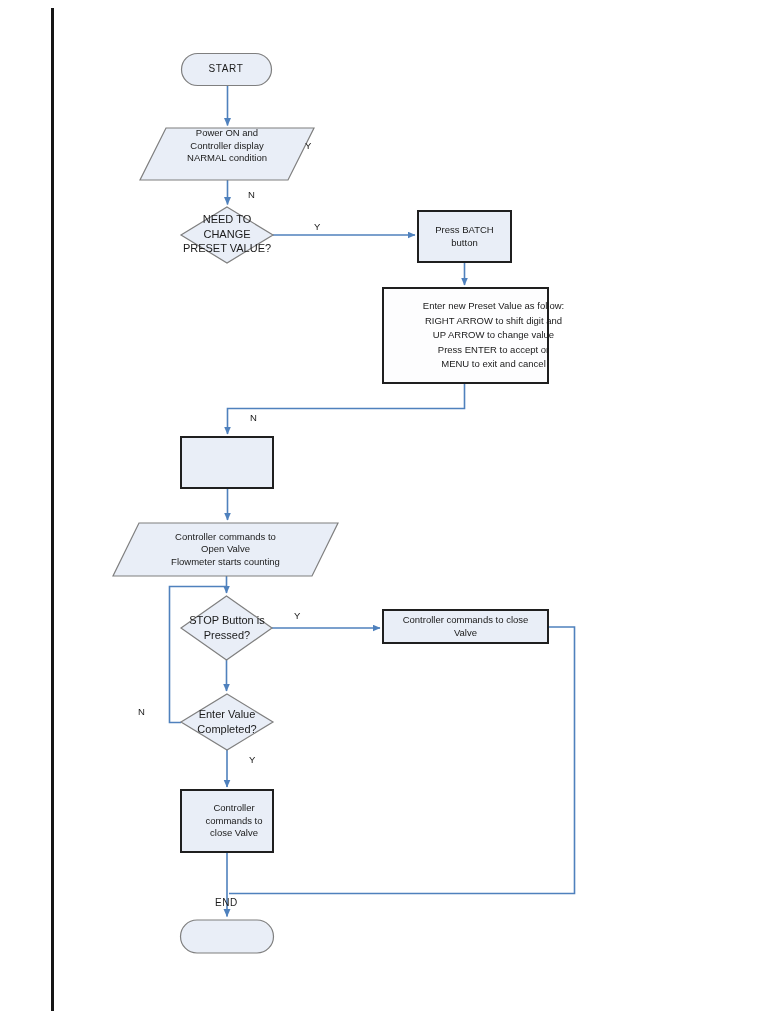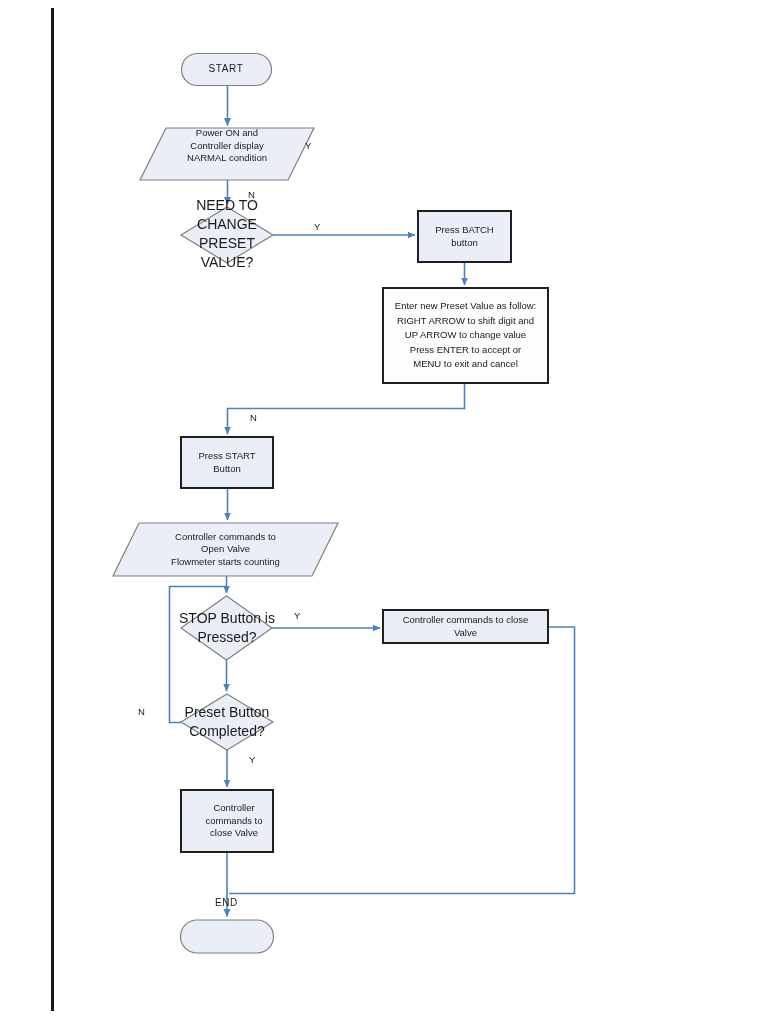--- a/index.html
+++ b/index.html
@@ -11,22 +11,22 @@
     position:absolute; left:30px; top:8px; width:3px; height:1003px;
     background:#161616;
   }
   svg.diagram { position:absolute; left:0; top:0; }
   .node-text {
     position:absolute; display:flex; align-items:center; justify-content:center;
     text-align:center; white-space:pre-line; font-size:9.5px; line-height:1.32;
     color:#1a1a1a; pointer-events:none;
   }
   .terminal { letter-spacing:0.6px; font-size:10px; }
-  .small { font-size:14px; line-height:1.35; }
-  .note-text { line-height:1.52; }
+  .small { font-size:11px; line-height:1.35; }
+  .note-text { line-height:1.52;padding-left:28px; }
   .branch-label {
     position:absolute; font-size:9.5px; color:#1a1a1a; pointer-events:none;
   }
 </style>
 </head>
 <body>
 
 <div class="stage">
 
   <div class="page-edge"></div>
@@ -80,34 +80,32 @@
 
   <div class="node-text" style="left:397px; top:211px; width:93px; height:51px;">Press BATCH
 button</div>
 
   <div class="node-text note-text" style="left:364px; top:290px; width:161px; height:91px;">Enter new Preset Value as follow:
 RIGHT ARROW to shift digit and
 UP ARROW to change value
 Press ENTER to accept or
 MENU to exit and cancel</div>
 
-  <div class="node-text" style="left:160px; top:437px; width:92px; height:51px;">Press START
-Button</div>
 
   <div class="node-text" style="left:92px; top:523px; width:225px; height:53px;">Controller commands to
 Open Valve
 Flowmeter starts counting</div>
 
   <div class="node-text" style="left:362px; top:610px; width:165px; height:33px;">Controller commands to close
 Valve</div>
 
   <div class="node-text small" style="left:151px; top:600px; width:110px; height:56px;">STOP Button is
 Pressed?</div>
 
-  <div class="node-text small" style="left:151px; top:697px; width:110px; height:50px;">Preset Button
+  <div class="node-text small" style="left:151px; top:697px; width:110px; height:50px;">Enter Value
 Completed?</div>
 
   <div class="node-text" style="left:167px; top:790px; width:92px; height:62px;">Controller
 commands to
 close Valve</div>
 
   <div class="node-text terminal" style="left:159px; top:881px; width:93px; height:43px;">END</div>
 
   <div class="branch-label" style="left:284px; top:140px;">Y</div>
   <div class="branch-label" style="left:227px; top:189px;">N</div>

